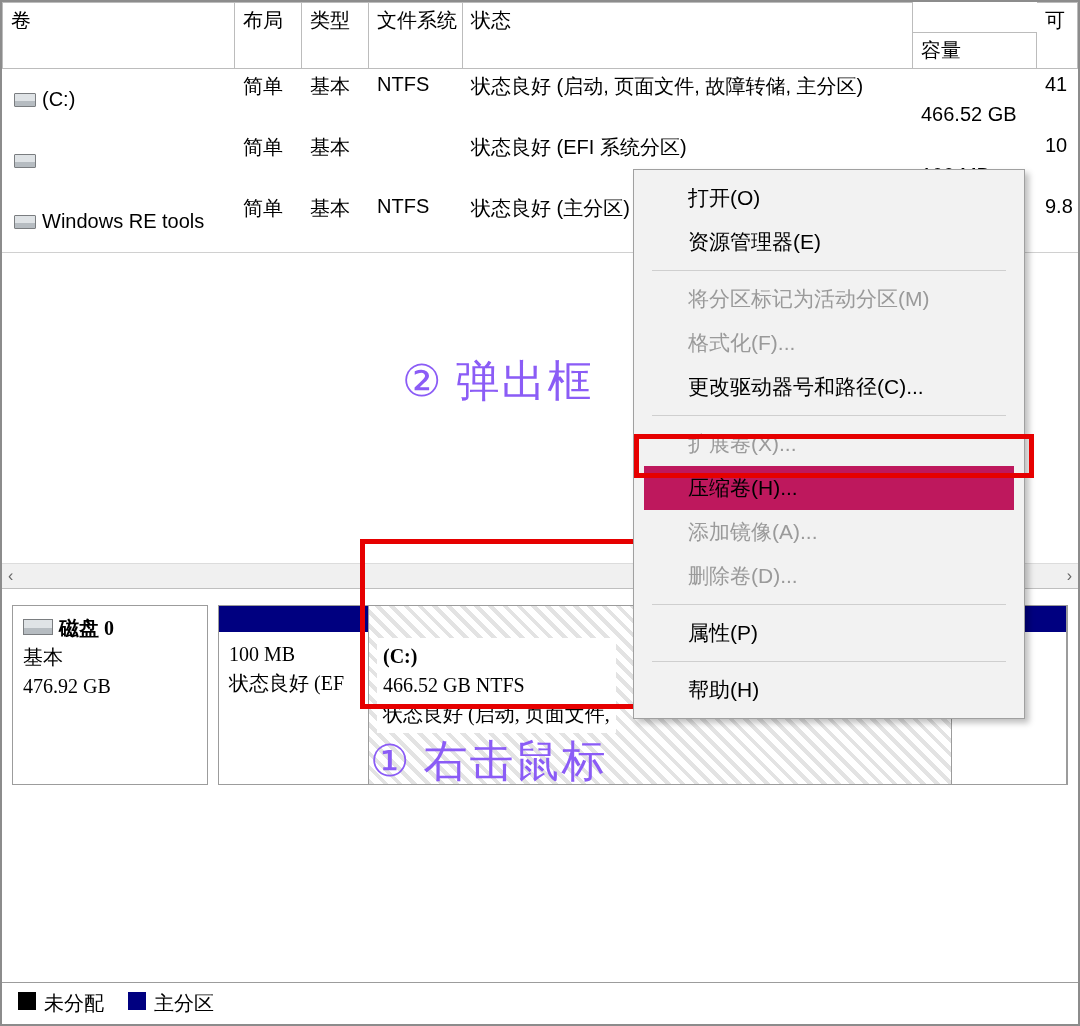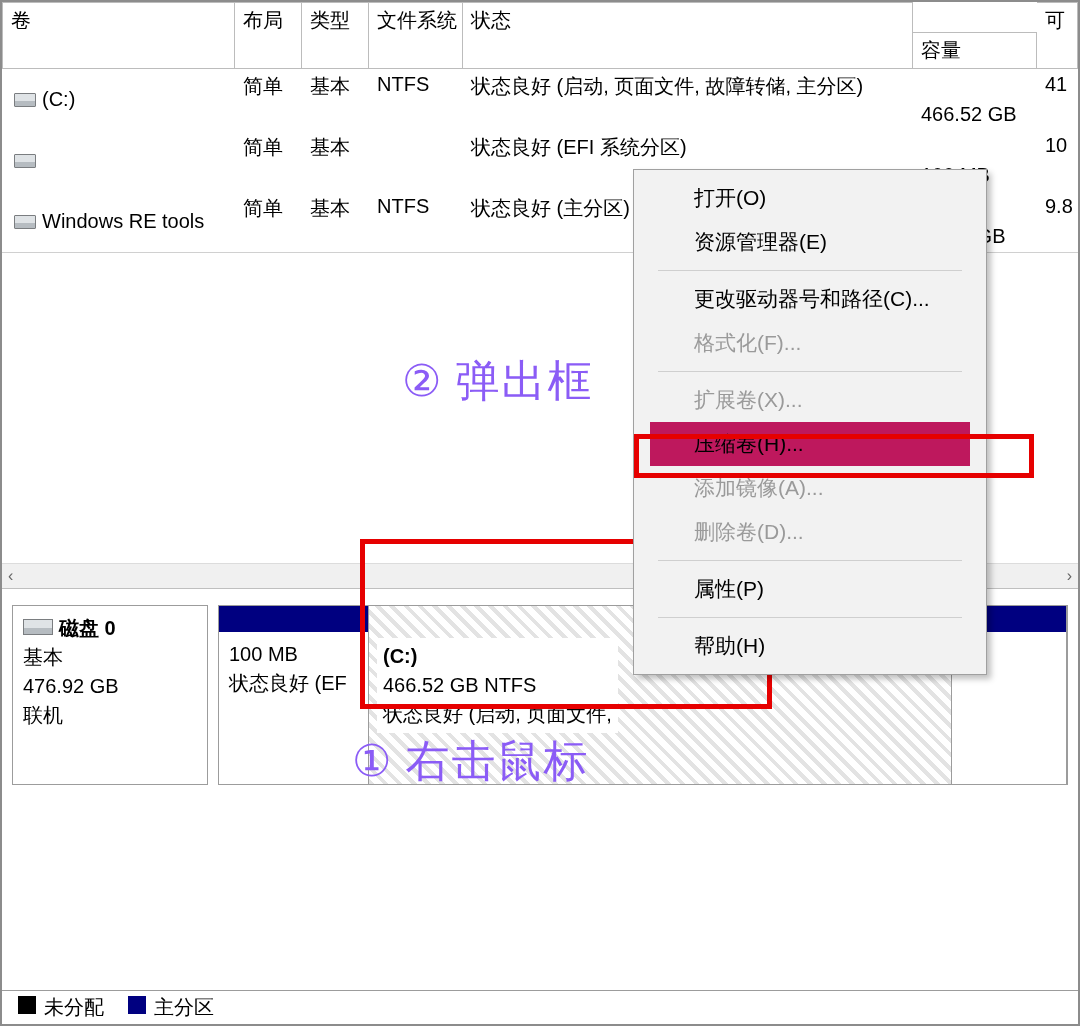--- a/index.html
+++ b/index.html
@@ -44,21 +44,21 @@
   .hscroll {
     height: 26px; background: #f0f0f0;
     border-top: 1px solid #dcdcdc; border-bottom: 1px solid #bfbfbf;
     display: flex; align-items: center; justify-content: space-between;
     padding: 0 6px; margin-top: 310px;
   }
   .hscroll .chev { color: #666; font-size: 16px; }
   .hscroll .track { flex: 1; height: 100%; position: relative; }
 
   
-  .disk-panel { padding: 16px 10px 10px 10px; }
+  .disk-panel { padding: 16px 10px 10px 10px; font-family: Liberation Serif, serif; }
   .disk-row { display: flex; gap: 10px; align-items: stretch; }
   .disk-info {
     width: 196px; height: 180px;
     border: 1px solid #9c9c9c; background: #fff;
     padding: 8px 10px; line-height: 1.45;
   }
   .disk-info .di-icon {
     display: inline-block; width: 30px; height: 16px;
     background: linear-gradient(#dfe3e6 60%, #b6bcc1 60%);
     border: 1px solid #7a7d80; margin-right: 6px;
@@ -96,23 +96,23 @@
     position: absolute; border: 5px solid #e60000; pointer-events: none;
     z-index: 30;
   }
 
   
   .ctx {
     position: absolute;
     background: #f2f2f2;
     border: 1px solid #a0a0a0;
     box-shadow: 4px 4px 6px rgba(0,0,0,.25);
-    width: 354px;
+    width: 392px;
     z-index: 40;
-    padding: 6px 16px;
+    padding: 6px 10px;
   }
   .ctx .mi {
     padding: 8px 18px 8px 44px;
     font-size: 21px;
     white-space: nowrap;
   }
   .ctx .mi.disabled { color: #9a9a9a; }
   .ctx .mi.hl { background: #be185d; color: #000; }
   .ctx .sep { height: 1px; background: #cfcfcf; margin: 6px 8px; }
   .ctx-sel-box {
@@ -125,21 +125,21 @@
     position: absolute; color: #8b5cf6; font-size: 44px; font-weight: 400;
     z-index: 50; pointer-events: none; letter-spacing: 2px;
   }
   .anno .circ-num {
     display: inline-block; font-size: 44px; margin-right: 12px;
   }
 
   
   .legend {
     position: absolute; left: 0; right: 0; bottom: 0;
-    height: 34px; border-top: 1px solid #9c9c9c;
+    height: 42px; border-top: 1px solid #9c9c9c;
     display: flex; align-items: center; gap: 24px;
     padding: 16px 16px; background: #fff;
   }
   .legend .sw { width: 18px; height: 18px; display: inline-block; margin-right: 8px; }
   .sw.unalloc { background: #000; }
   .sw.primary { background: #000080; border: 1px solid #000080; }
 </style>
 </head>
 <body>
 
@@ -197,21 +197,20 @@
   <span class="track"></span>
   <span class="chev">›</span>
 </div>
 
 <div class="disk-panel">
   <div class="disk-row">
     <div class="disk-info">
       <div><span class="di-icon"></span><span class="di-name">磁盘 0</span></div>
       <div>基本</div>
       <div>476.92 GB</div>
-      <div>联机</div>
     </div>
     <div class="disk-map">
       <div class="header-strip"></div>
       <div class="part efi">
         <div>100 MB</div>
         <div>状态良好 (EF</div>
       </div>
       <div class="part c">
         <span class="inner">
           <div class="label-line">(C:)</div>
@@ -223,38 +222,39 @@
     </div>
   </div>
 </div>
 
 <div class="sel-box" style="left:358px; top:537px; width:412px; height:170px;"></div>
 
 <div class="ctx" style="left:631px; top:167px;">
   <div class="mi">打开(O)</div>
   <div class="mi">资源管理器(E)</div>
   <div class="sep"></div>
+  <div class="mi disabled">将分区标记为活动分区(M)</div>
+  <div class="mi disabled">格式化(F)...</div>
   <div class="mi">更改驱动器号和路径(C)...</div>
-  <div class="mi disabled">格式化(F)...</div>
   <div class="sep"></div>
   <div class="mi disabled">扩展卷(X)...</div>
   <div class="mi hl">压缩卷(H)...</div>
   <div class="mi disabled">添加镜像(A)...</div>
   <div class="mi disabled">删除卷(D)...</div>
   <div class="sep"></div>
   <div class="mi">属性(P)</div>
   <div class="sep"></div>
   <div class="mi">帮助(H)</div>
 </div>
 
 <div class="ctx-sel-box" style="left:632px; top:432px; width:400px; height:44px;"></div>
 
 <div class="anno" style="left:400px; top:350px;">
   <span class="circ-num">②</span><span>弹出框</span>
 </div>
-<div class="anno" style="left:350px; top:730px;">
+<div class="anno" style="left:368px; top:730px;">
   <span class="circ-num">①</span><span>右击鼠标</span>
 </div>
 
 <div class="legend">
   <span><span class="sw unalloc"></span><span>未分配</span></span>
   <span><span class="sw primary"></span><span>主分区</span></span>
 </div>
 
 </body></html>

